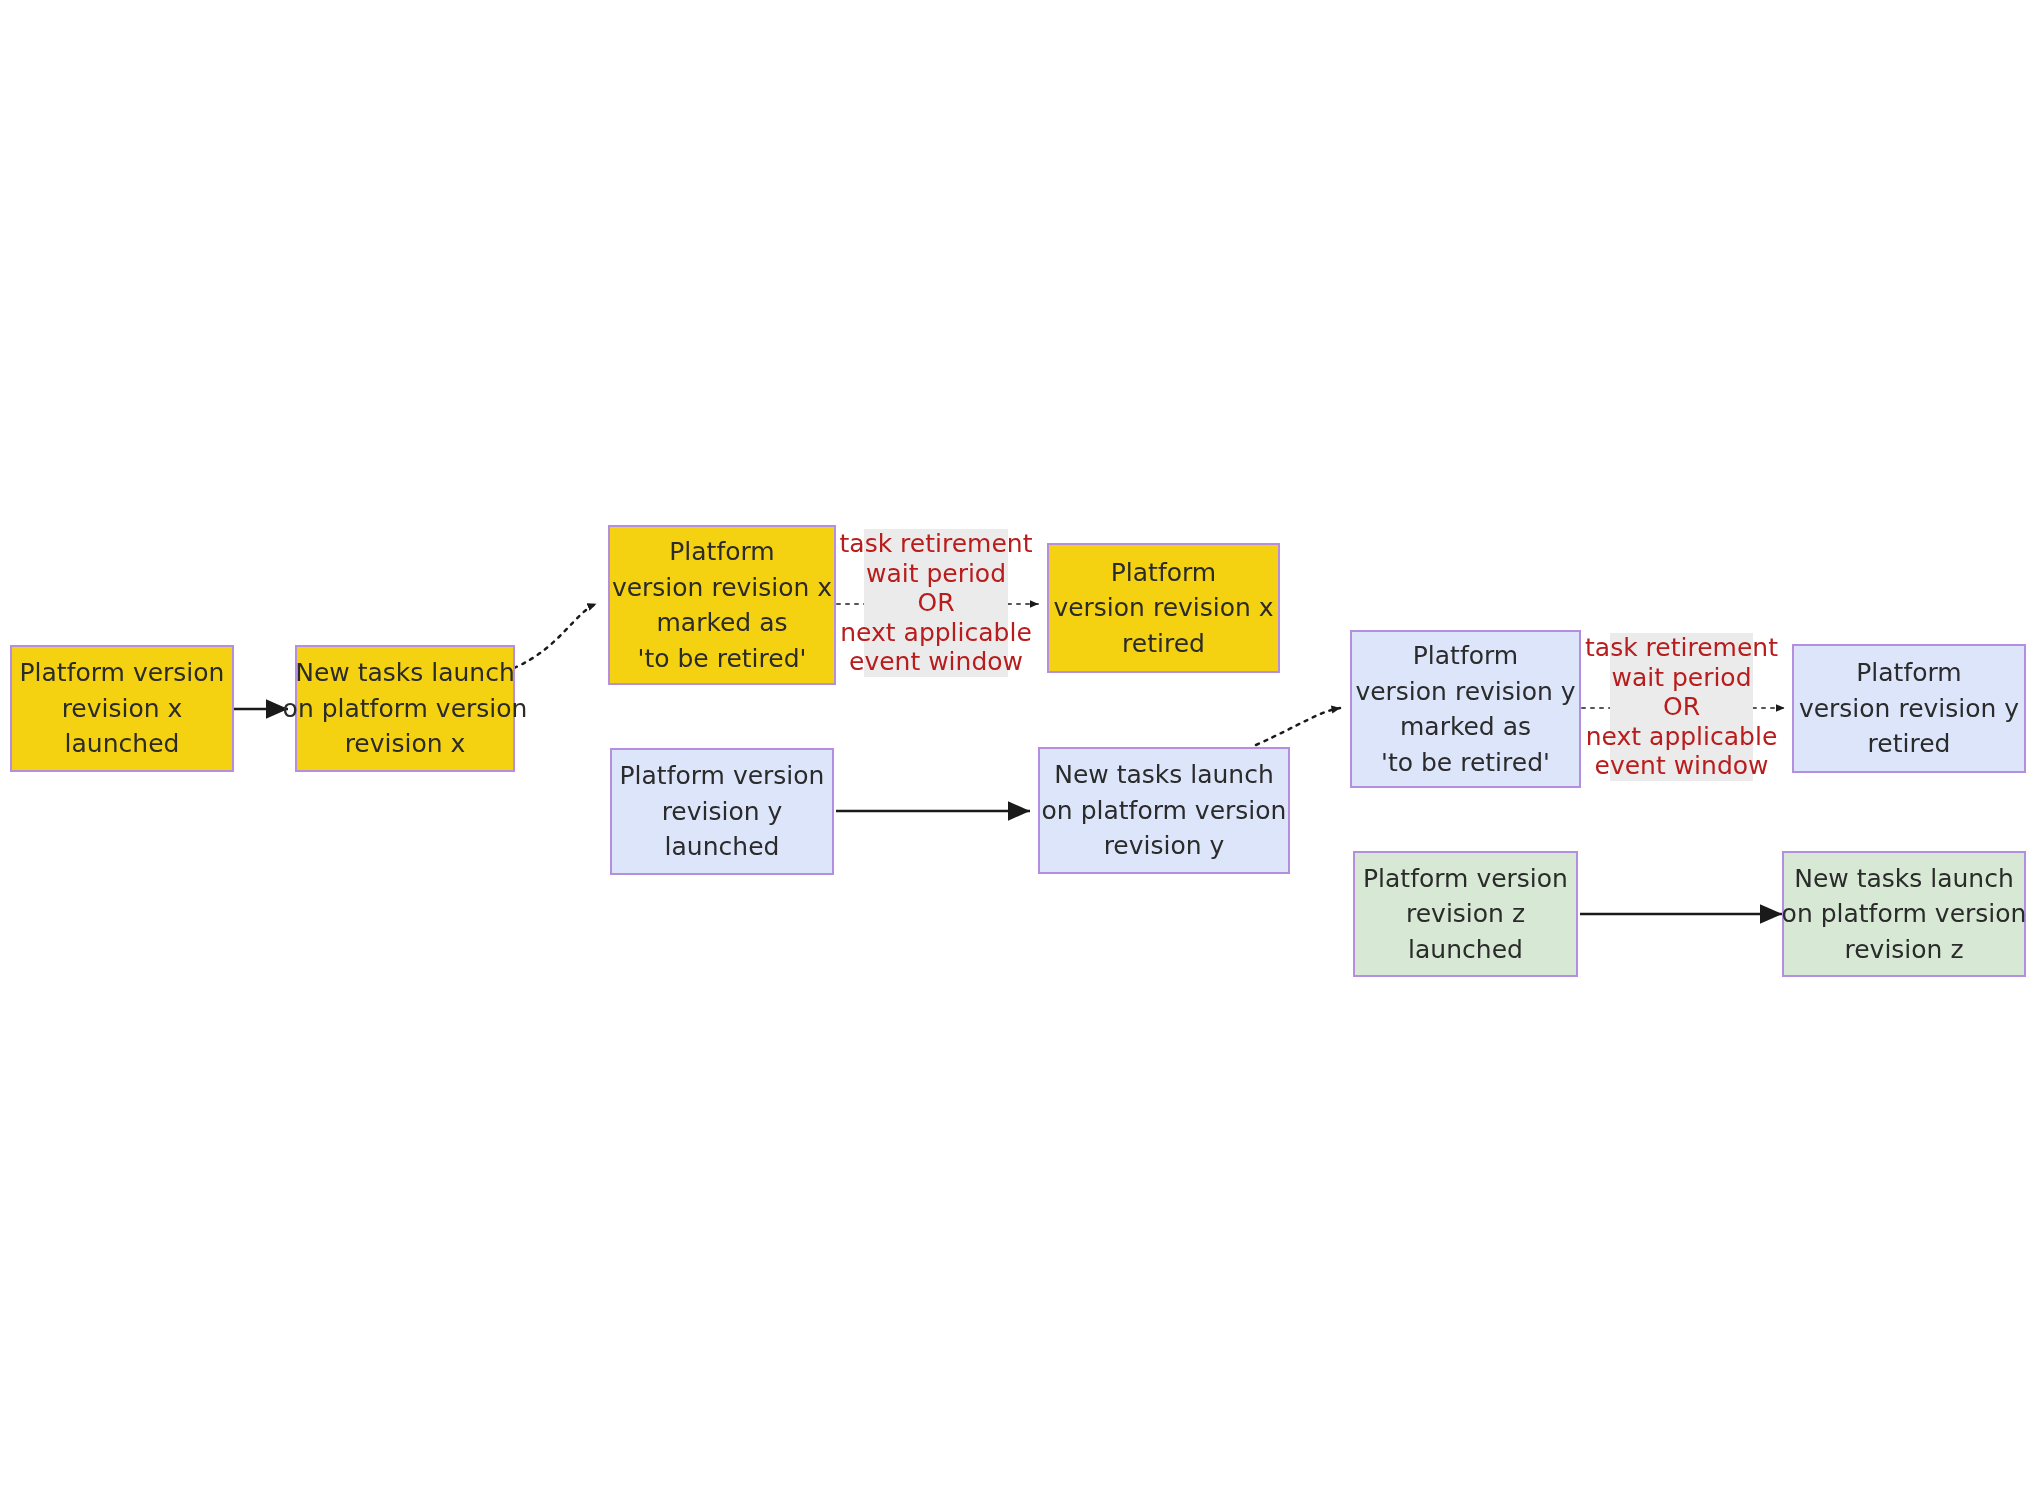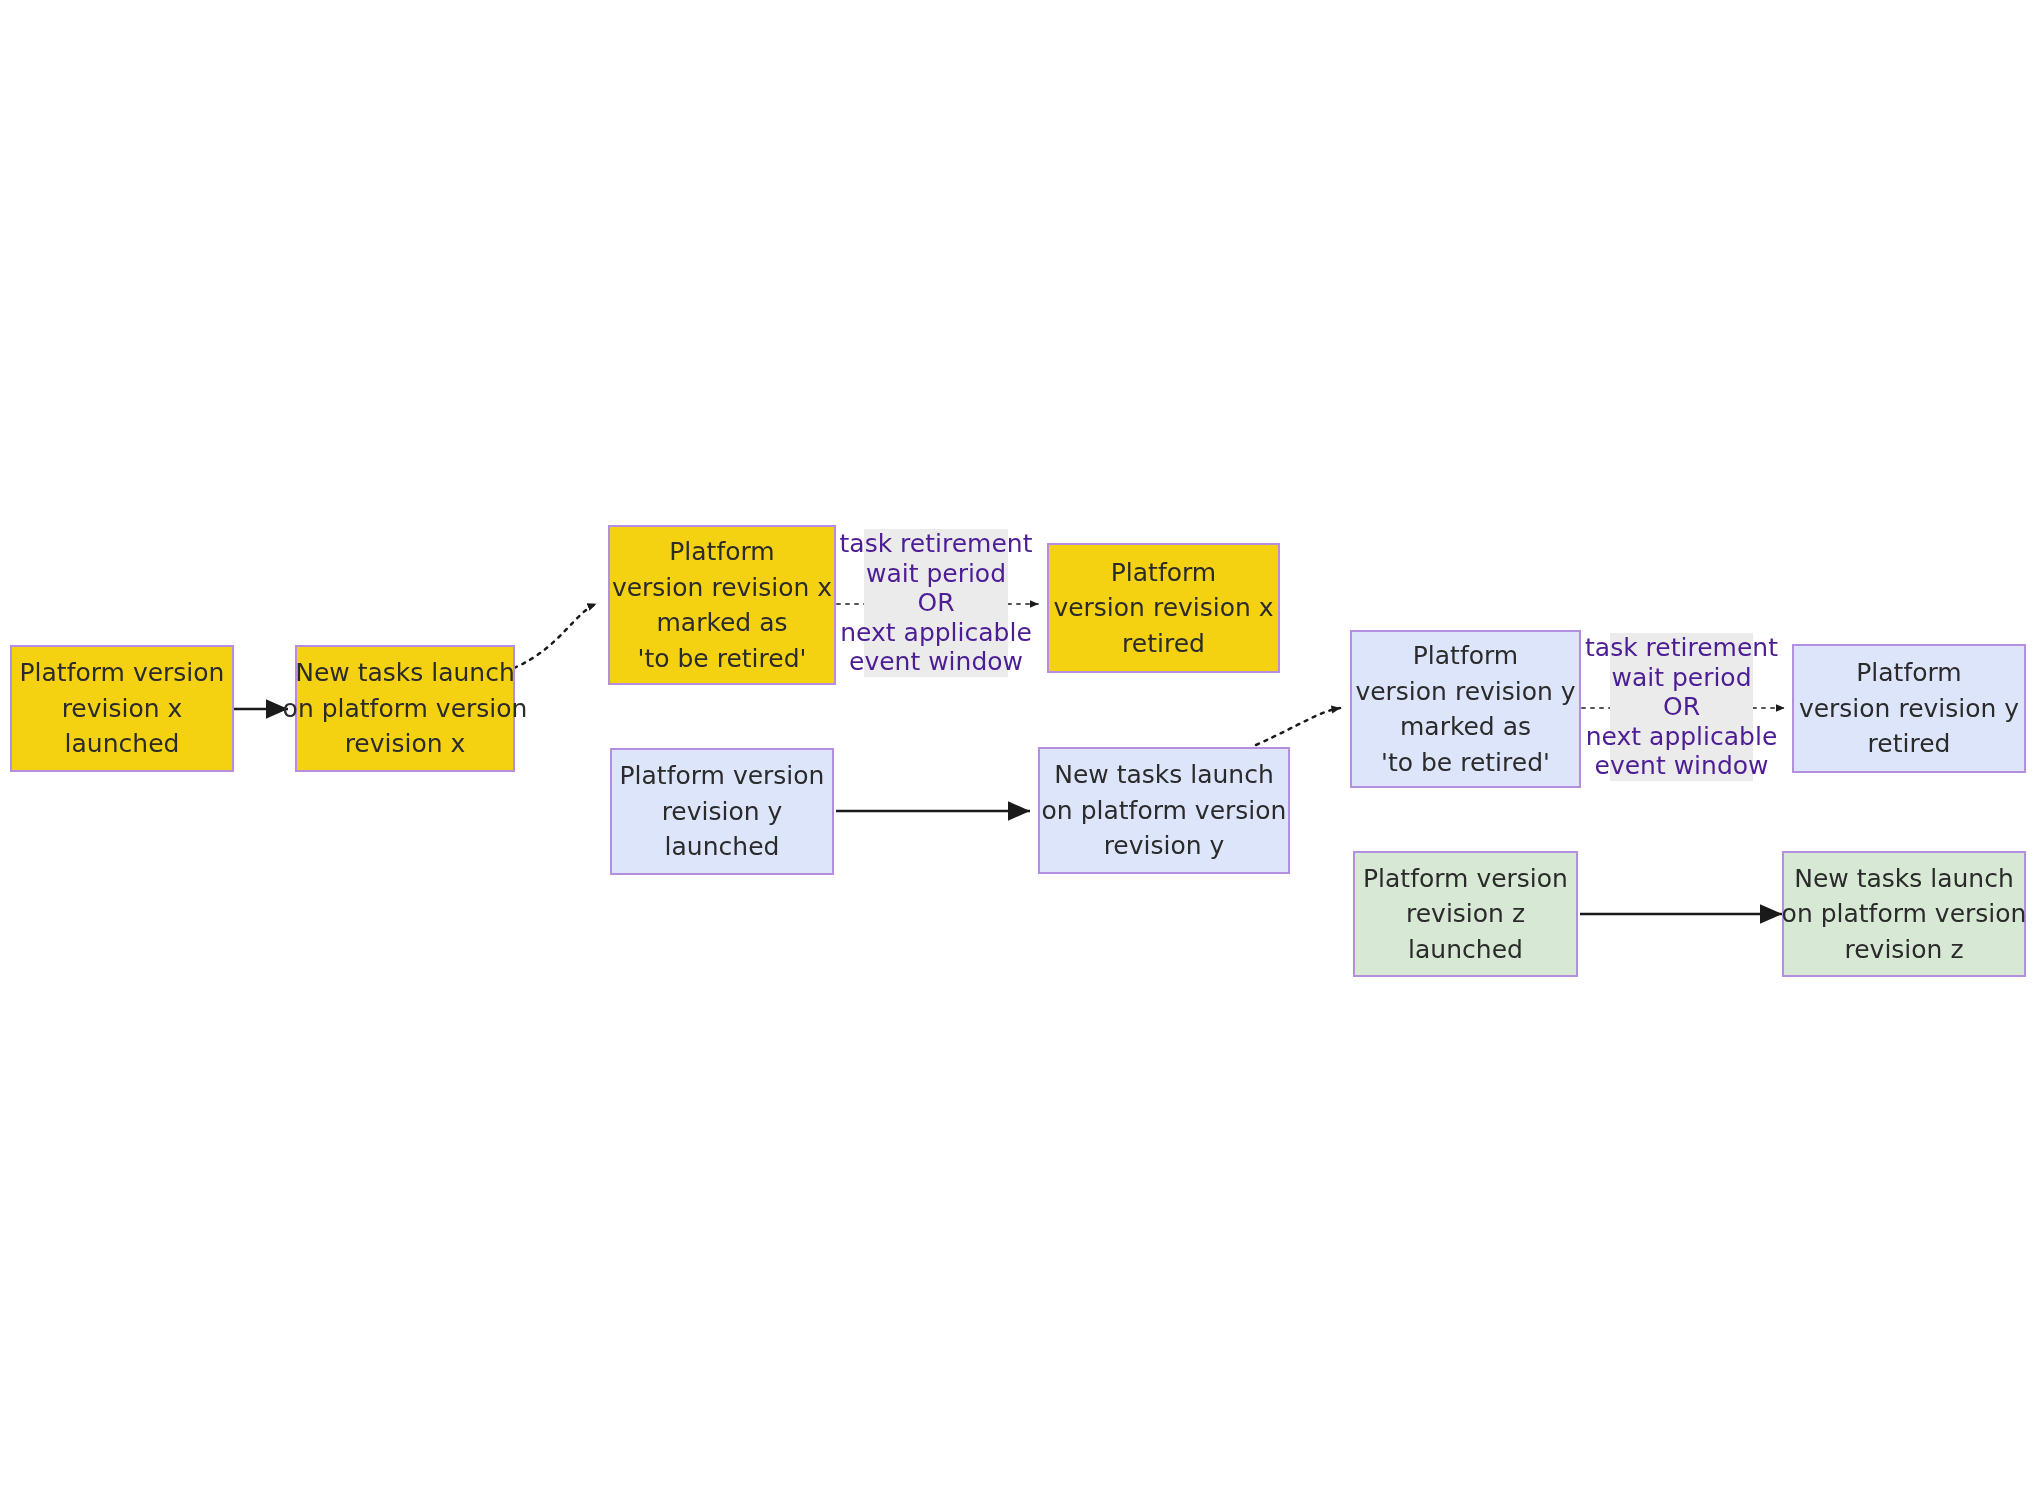--- a/index.html
+++ b/index.html
@@ -34,21 +34,21 @@
     white-space: nowrap;
   }
   .fill-yellow { background: #f5d211; }
   .fill-blue   { background: #dce5fa; }
   .fill-green  { background: #d7e9d4; }
 
   .edge-label {
     position: absolute;
     box-sizing: border-box;
     background: #ebebeb;
-    color: #4c1d95;
+    color: #b91c1c;
     font-size: 25px;
     line-height: 1.18;
     text-align: center;
     display: flex;
     flex-direction: column;
     align-items: center;
     justify-content: center;
     z-index: 4;
     white-space: nowrap;
   }

